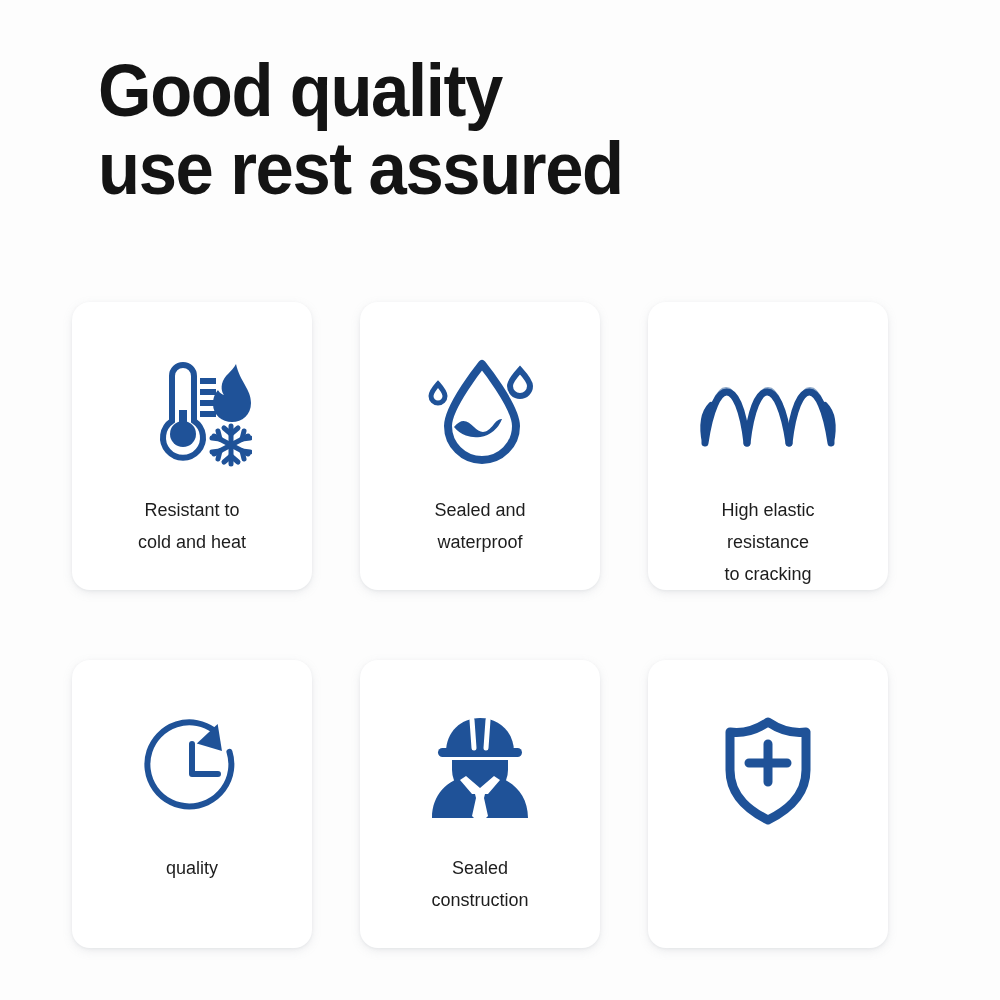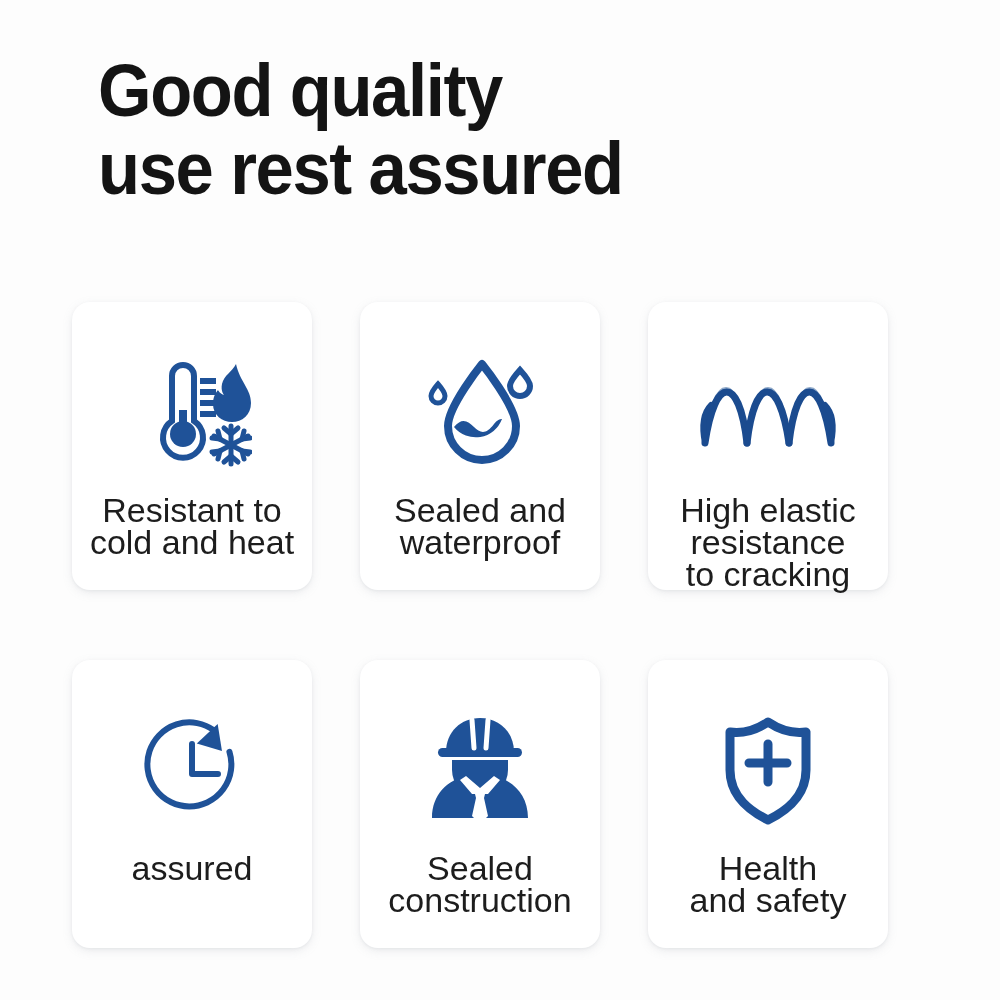--- a/index.html
+++ b/index.html
@@ -74,21 +74,21 @@
     align-items: center;
     justify-content: center;
   }
   .card-icon svg { display: block; }
 
   .card-label {
     margin-top: 22px;
     padding: 0 8px;
     text-align: center;
     font-family: "Liberation Sans", sans-serif;
-    font-size: 34px;
+    font-size: 18px;
     line-height: 32px;
     font-weight: 400;
     color: #1d1d1d;
     white-space: pre-line;
   }
 </style>
 </head>
 <body>
 
 <div class="page">
@@ -178,21 +178,21 @@
     </div>
 
     <div class="card">
       <div class="card-icon">
         <svg width="120" height="120" viewBox="0 0 120 120">
           <path d="M92 33 A42 42 0 1 0 100 58" fill="none" stroke="#1f5298" stroke-width="6" stroke-linecap="round" transform="rotate(-18 60 60)"></path>
           <path d="M84 18 L92 44 L66 40 Z" fill="#1f5298" transform="rotate(8 84 30)"></path>
           <path d="M60 38 L60 68 L86 68" fill="none" stroke="#1f5298" stroke-width="6" stroke-linecap="round" stroke-linejoin="round"></path>
         </svg>
       </div>
-      <div class="card-label">assured</div>
+      <div class="card-label">quality</div>
     </div>
 
     <div class="card">
       <div class="card-icon">
         <svg width="128" height="120" viewBox="0 0 128 120">
 
           <path d="M30 46 c0 -20 15 -34 34 -34 s34 14 34 34 Z" fill="#1f5298"></path>
           <rect x="22" y="42" width="84" height="9" rx="4.5" fill="#1f5298"></rect>
           <path d="M56 14 l2 28 M72 14 l-2 28" stroke="#ffffff" stroke-width="5" stroke-linecap="round"></path>
 
@@ -210,18 +210,16 @@
     </div>
 
     <div class="card">
       <div class="card-icon">
         <svg width="120" height="120" viewBox="0 0 120 120">
           <path d="M22 26 c14 2 26 -2 38 -10 c12 8 24 12 38 10 v38
                    c0 28 -22 42 -38 50 c-16 -8 -38 -22 -38 -50 Z" fill="none" stroke="#1f5298" stroke-width="9" stroke-linejoin="round"></path>
           <path d="M60 38 v38 M41 57 h38" fill="none" stroke="#1f5298" stroke-width="9" stroke-linecap="round"></path>
         </svg>
       </div>
-      <div class="card-label">Health
-and safety</div>
     </div>
 
   </div>
 </div>
 
 </body></html>

